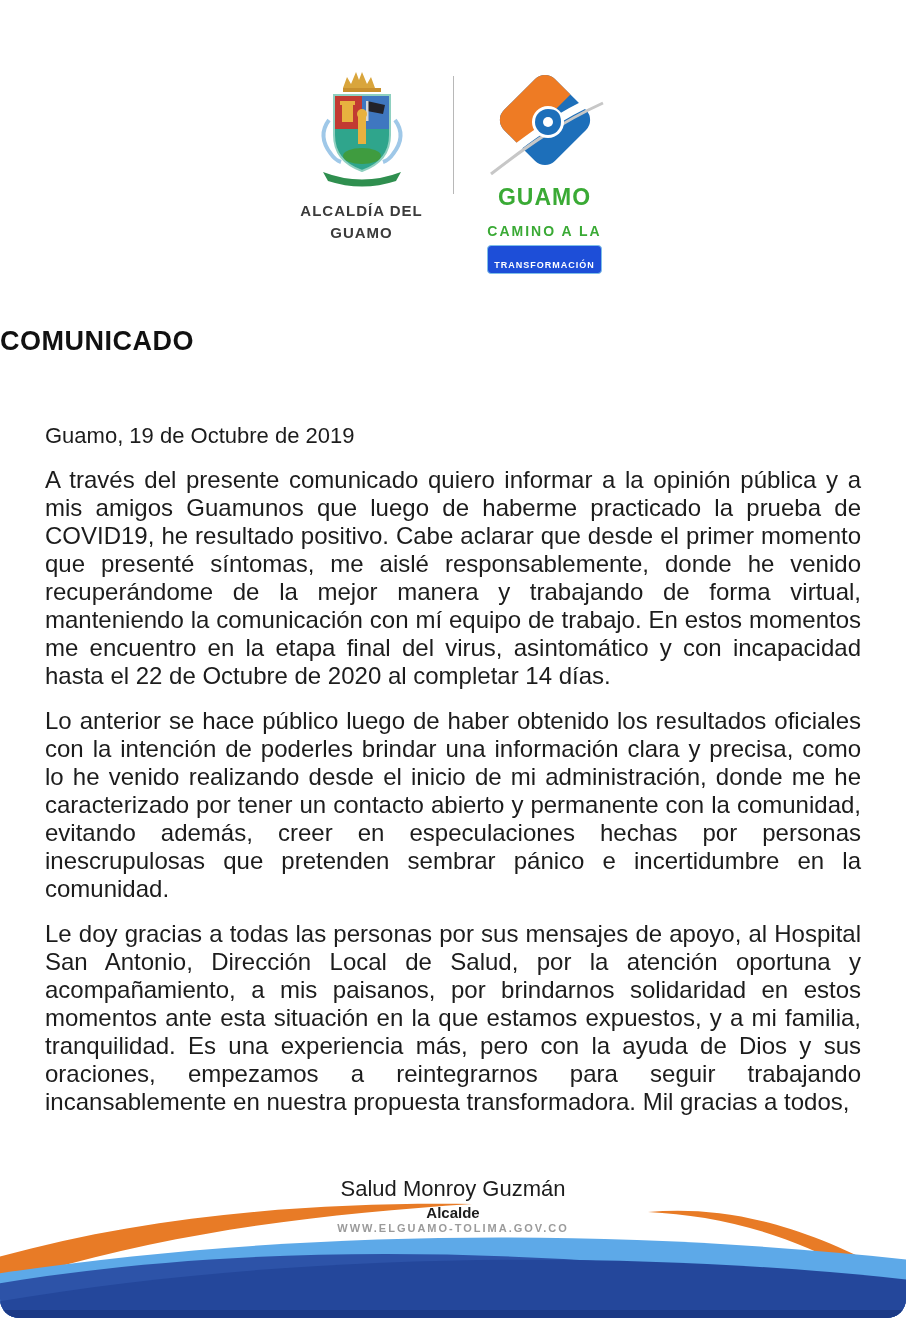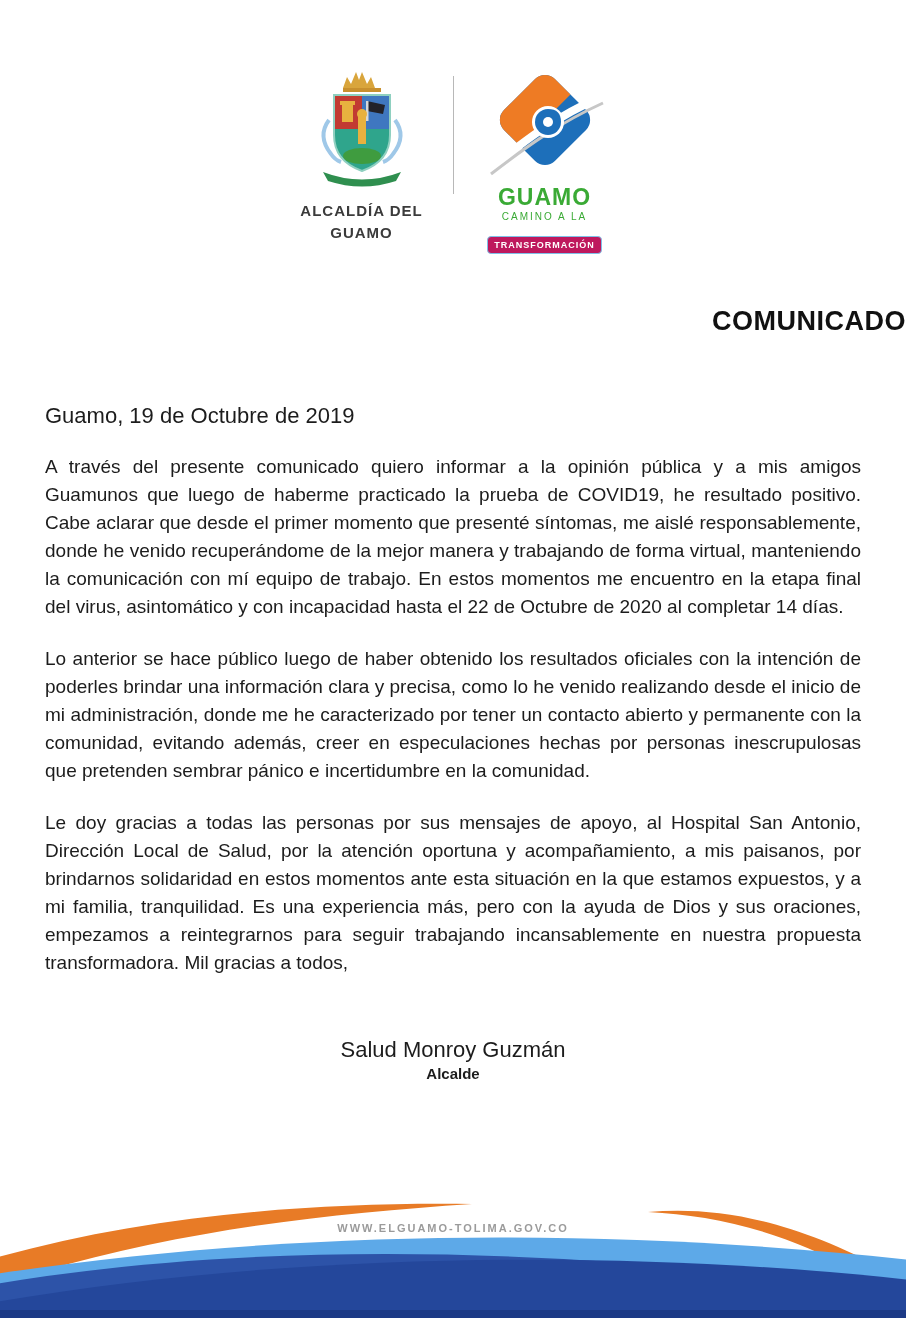--- a/index.html
+++ b/index.html
@@ -6,20 +6,21 @@
   html, body { background: #ffffff; }
   .page {
     position: relative;
     width: 906px;
     height: 1318px;
     margin: 0 auto;
     background: #ffffff;
     overflow: hidden;
     font-family: "Liberation Sans", sans-serif;
     color: #1c1c1c;
+    border-radius: 19px;
   }
 
   
   .header {
     display: flex;
     justify-content: center;
     align-items: flex-start;
     gap: 26px;
     padding-top: 68px;
   }
@@ -46,57 +47,57 @@
   }
   .brand-wordmark {
     font-size: 23px;
     font-weight: bold;
     letter-spacing: 1px;
     color: #3aaa35;
     line-height: 1;
     margin-top: 2px;
   }
   .brand-tagline {
-    font-size: 10px;
-    font-weight: normal;
+    font-size: 14px;
+    font-weight: bold;
     letter-spacing: 2px;
     color: #3aaa35;
-    margin-top: 2px;
+    margin-top: 14px;
   }
   .brand-badge {
-    margin-top: 14px;
-    background: #be185d;
+    margin-top: 6px;
+    background: #1d4ed8;
     color: #ffffff;
     font-size: 9px;
     font-weight: bold;
     letter-spacing: 1px;
-    padding: 3px 6px 3px 6px;
+    padding: 14px 6px 3px 6px;
     border-radius: 4px;
     border: 1px solid #7fc0e8;
   }
 
   
   .doc-title {
-    text-align: right;
+    text-align: left;
     font-size: 27px;
     font-weight: bold;
     letter-spacing: 0.5px;
     color: #111111;
     margin-top: 52px;
   }
   .content {
     padding: 0 45px;
   }
   .dateline {
     margin-top: 66px;
     font-size: 22px;
   }
   .body-par {
-    margin-top: 24px;
-    font-size: 19px;
+    margin-top: 17px;
+    font-size: 24px;
     line-height: 28px;
     text-align: justify;
   }
   .signature {
     margin-top: 60px;
     text-align: center;
   }
   .signature-name { font-size: 22px; }
   .signature-role { font-size: 15px; font-weight: bold; margin-top: 2px; }
 

